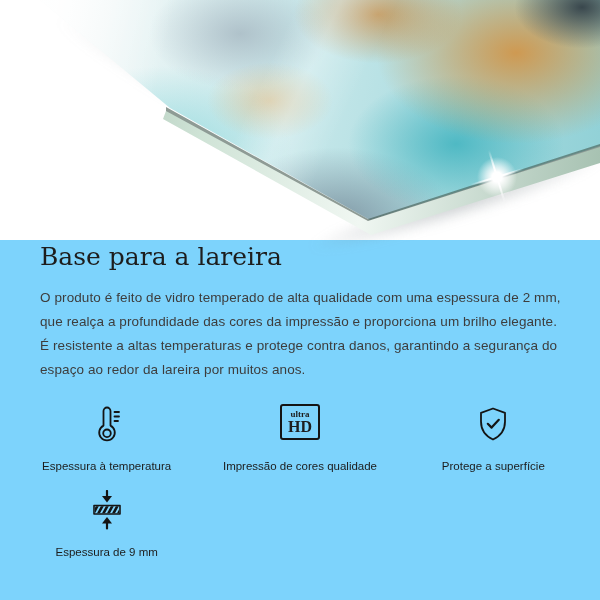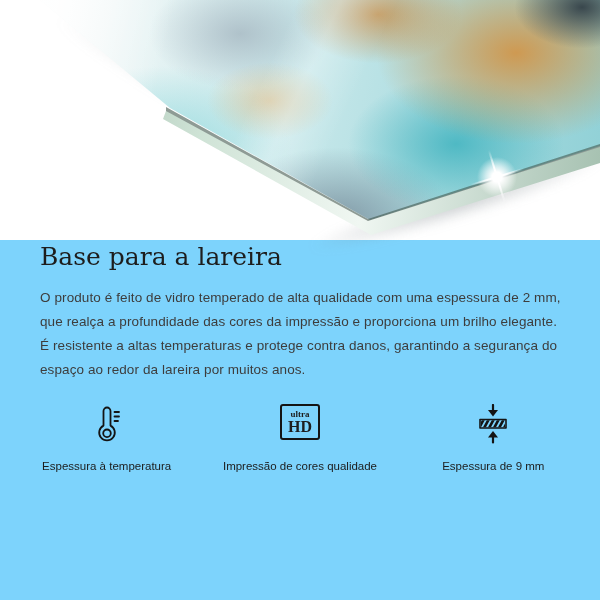--- a/index.html
+++ b/index.html
@@ -98,20 +98,29 @@
     <div class="feature">
       <div class="icon-box">
         <div class="uhd-box">
           <span class="uhd-top">ultra</span>
           <span class="uhd-bottom">HD</span>
         </div>
       </div>
       <div class="feature-label">Impressão de cores qualidade</div>
     </div>
 
+    <div class="feature">
+      <div class="icon-box">
+        <svg class="fi" width="40" height="40" viewBox="0 0 40 40">
+          <path d="M20 4.5 L32 8.8 V17.5 C32 26.5 27 32.2 20 35.5 C13 32.2 8 26.5 8 17.5 V8.8 Z"></path>
+          <path d="M14.8 19.8 L18.6 23.6 L25.8 15.8" stroke-width="2.2"></path>
+        </svg>
+      </div>
+      <div class="feature-label">Protege a superfície</div>
+    </div>
 
 
 
     <div class="feature">
       <div class="icon-box">
         <svg class="fi" width="40" height="40" viewBox="0 0 40 40">
           <path d="M20 1 V6" stroke-width="2.2"></path>
           <polygon points="20,12.5 15,6 25,6" fill="#141414" stroke="none"></polygon>
           <rect x="7" y="15.5" width="26" height="8.5" stroke-width="1.6"></rect>
           <clipPath id="barclip">

